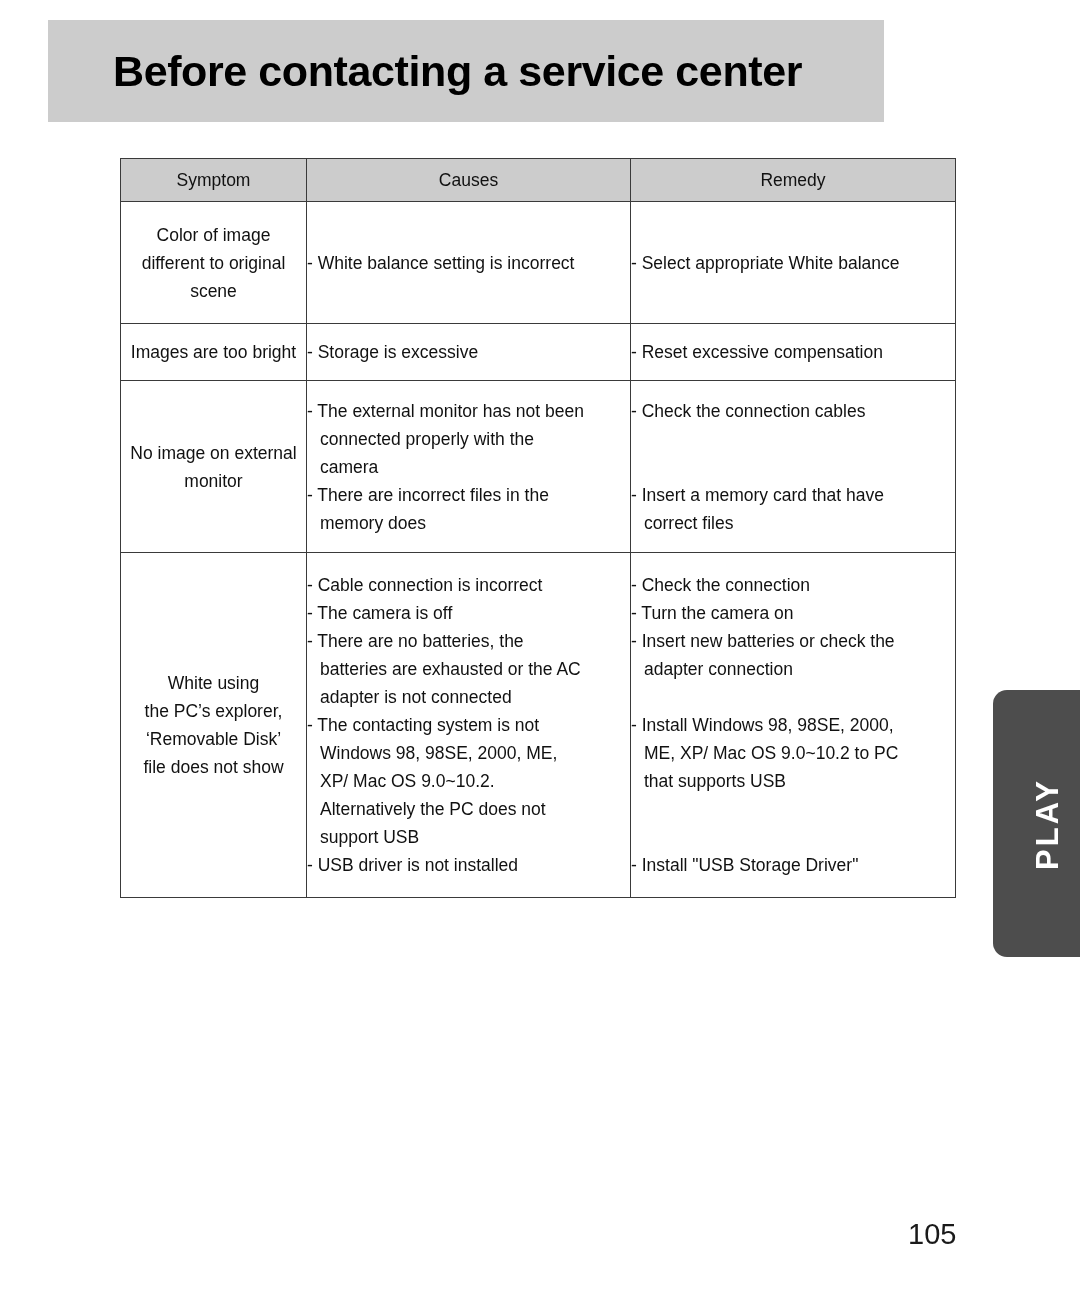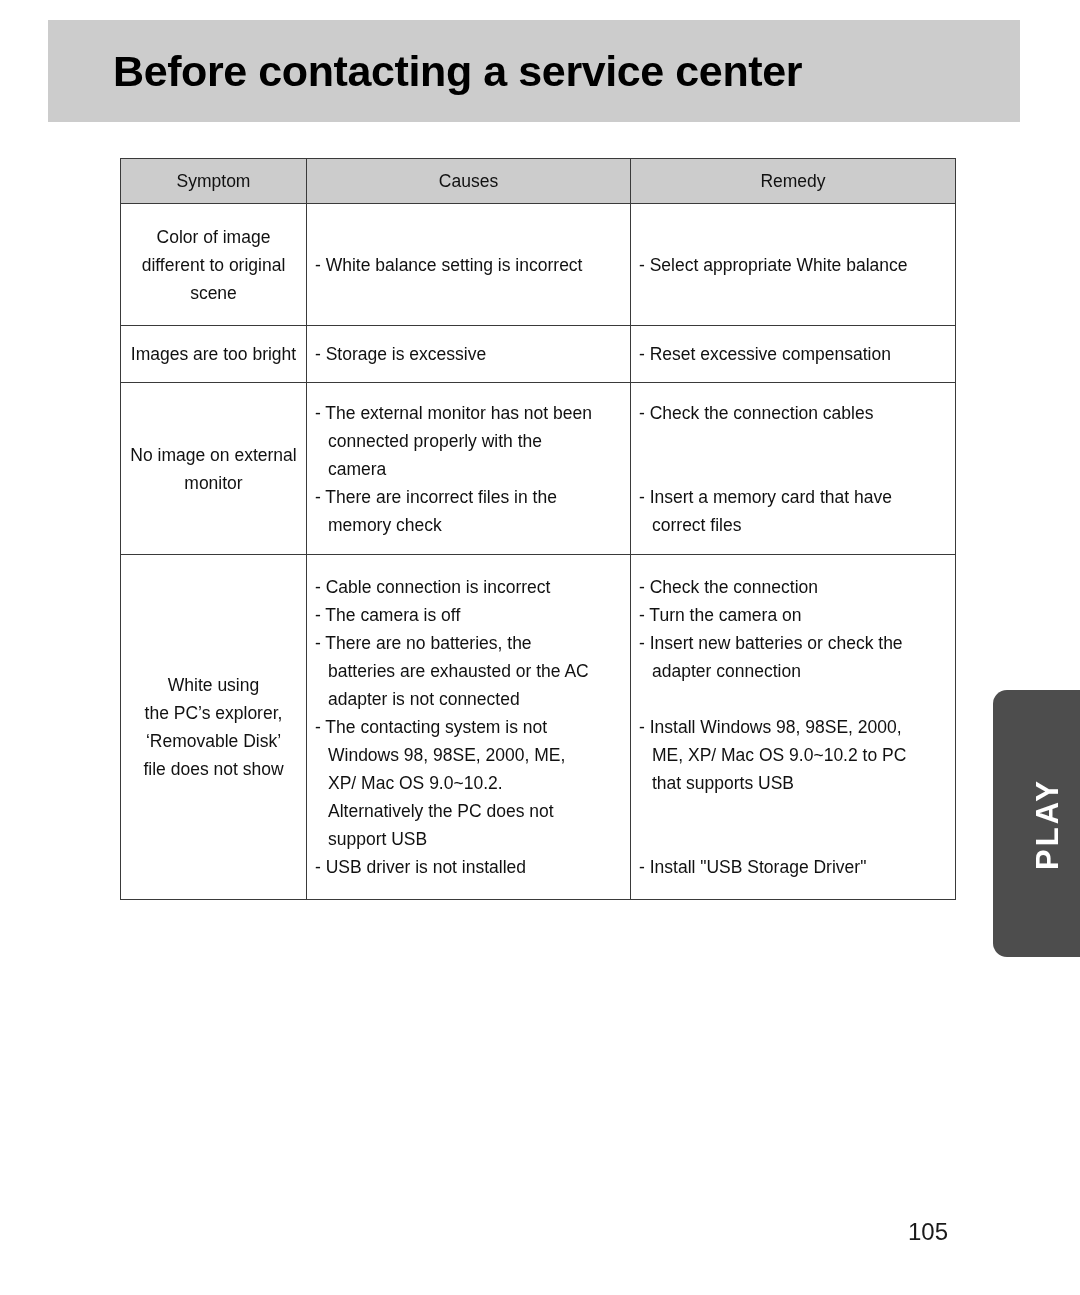--- a/index.html
+++ b/index.html
@@ -15,21 +15,21 @@
     font-family: "Liberation Sans", sans-serif;
     color: #111111;
     overflow: hidden;
   }
 
   
   .header-band {
     position: absolute;
     left: 48px;
     top: 20px;
-    width: 972px;
+    width: 836px;
     height: 102px;
     background: #cccccc;
   }
   .header-title {
     position: absolute;
     left: 65px;
     top: 50%;
     transform: translateY(-50%);
     font-size: 43px;
     font-weight: bold;
@@ -49,21 +49,21 @@
     border-collapse: collapse;
     width: 835px;
     table-layout: fixed;
   }
   table.tbl td, table.tbl th {
     border: 1px solid #3a3a3a;
     vertical-align: middle;
     font-weight: normal;
     font-size: 17.5px;
     line-height: 28px;
-    padding: 8px;
+    padding: 0;
   }
   col.c1 { width: 186px; }
   col.c2 { width: 324px; }
   col.c3 { width: 325px; }
 
   thead th {
     background: #cccccc;
     text-align: center;
     height: 43px;
     font-size: 18px;
@@ -123,21 +123,21 @@
     font-weight: bold;
     letter-spacing: 3px;
     white-space: nowrap;
   }
 
   
   .page-number {
     position: absolute;
     left: 908px;
     top: 1218px;
-    font-size: 24px;
+    font-size: 29px;
     color: #1a1a1a;
   }
 </style>
 </head>
 <body>
 
 <div class="header-band">
   <div class="header-title">Before contacting a service center</div>
 </div>
 
@@ -183,21 +183,21 @@
       <tr class="r3">
         <td class="sym">
             <span class="ln">No image on external</span>
             <span class="ln">monitor</span>
           </td>
         <td class="col col-pad-lg">
             <span class="bullet">- The external monitor has not been</span>
             <span class="cont">connected properly with the</span>
             <span class="cont">camera</span>
             <span class="bullet">- There are incorrect files in the</span>
-            <span class="cont">memory check</span>
+            <span class="cont">memory does</span>
           </td>
         <td class="col col-pad-lg">
             <span class="bullet">- Check the connection cables</span>
             <span class="blank"></span>
             <span class="blank"></span>
             <span class="bullet">- Insert a memory card that have</span>
             <span class="cont">correct files</span>
           </td>
       </tr>
       <tr class="r4">

